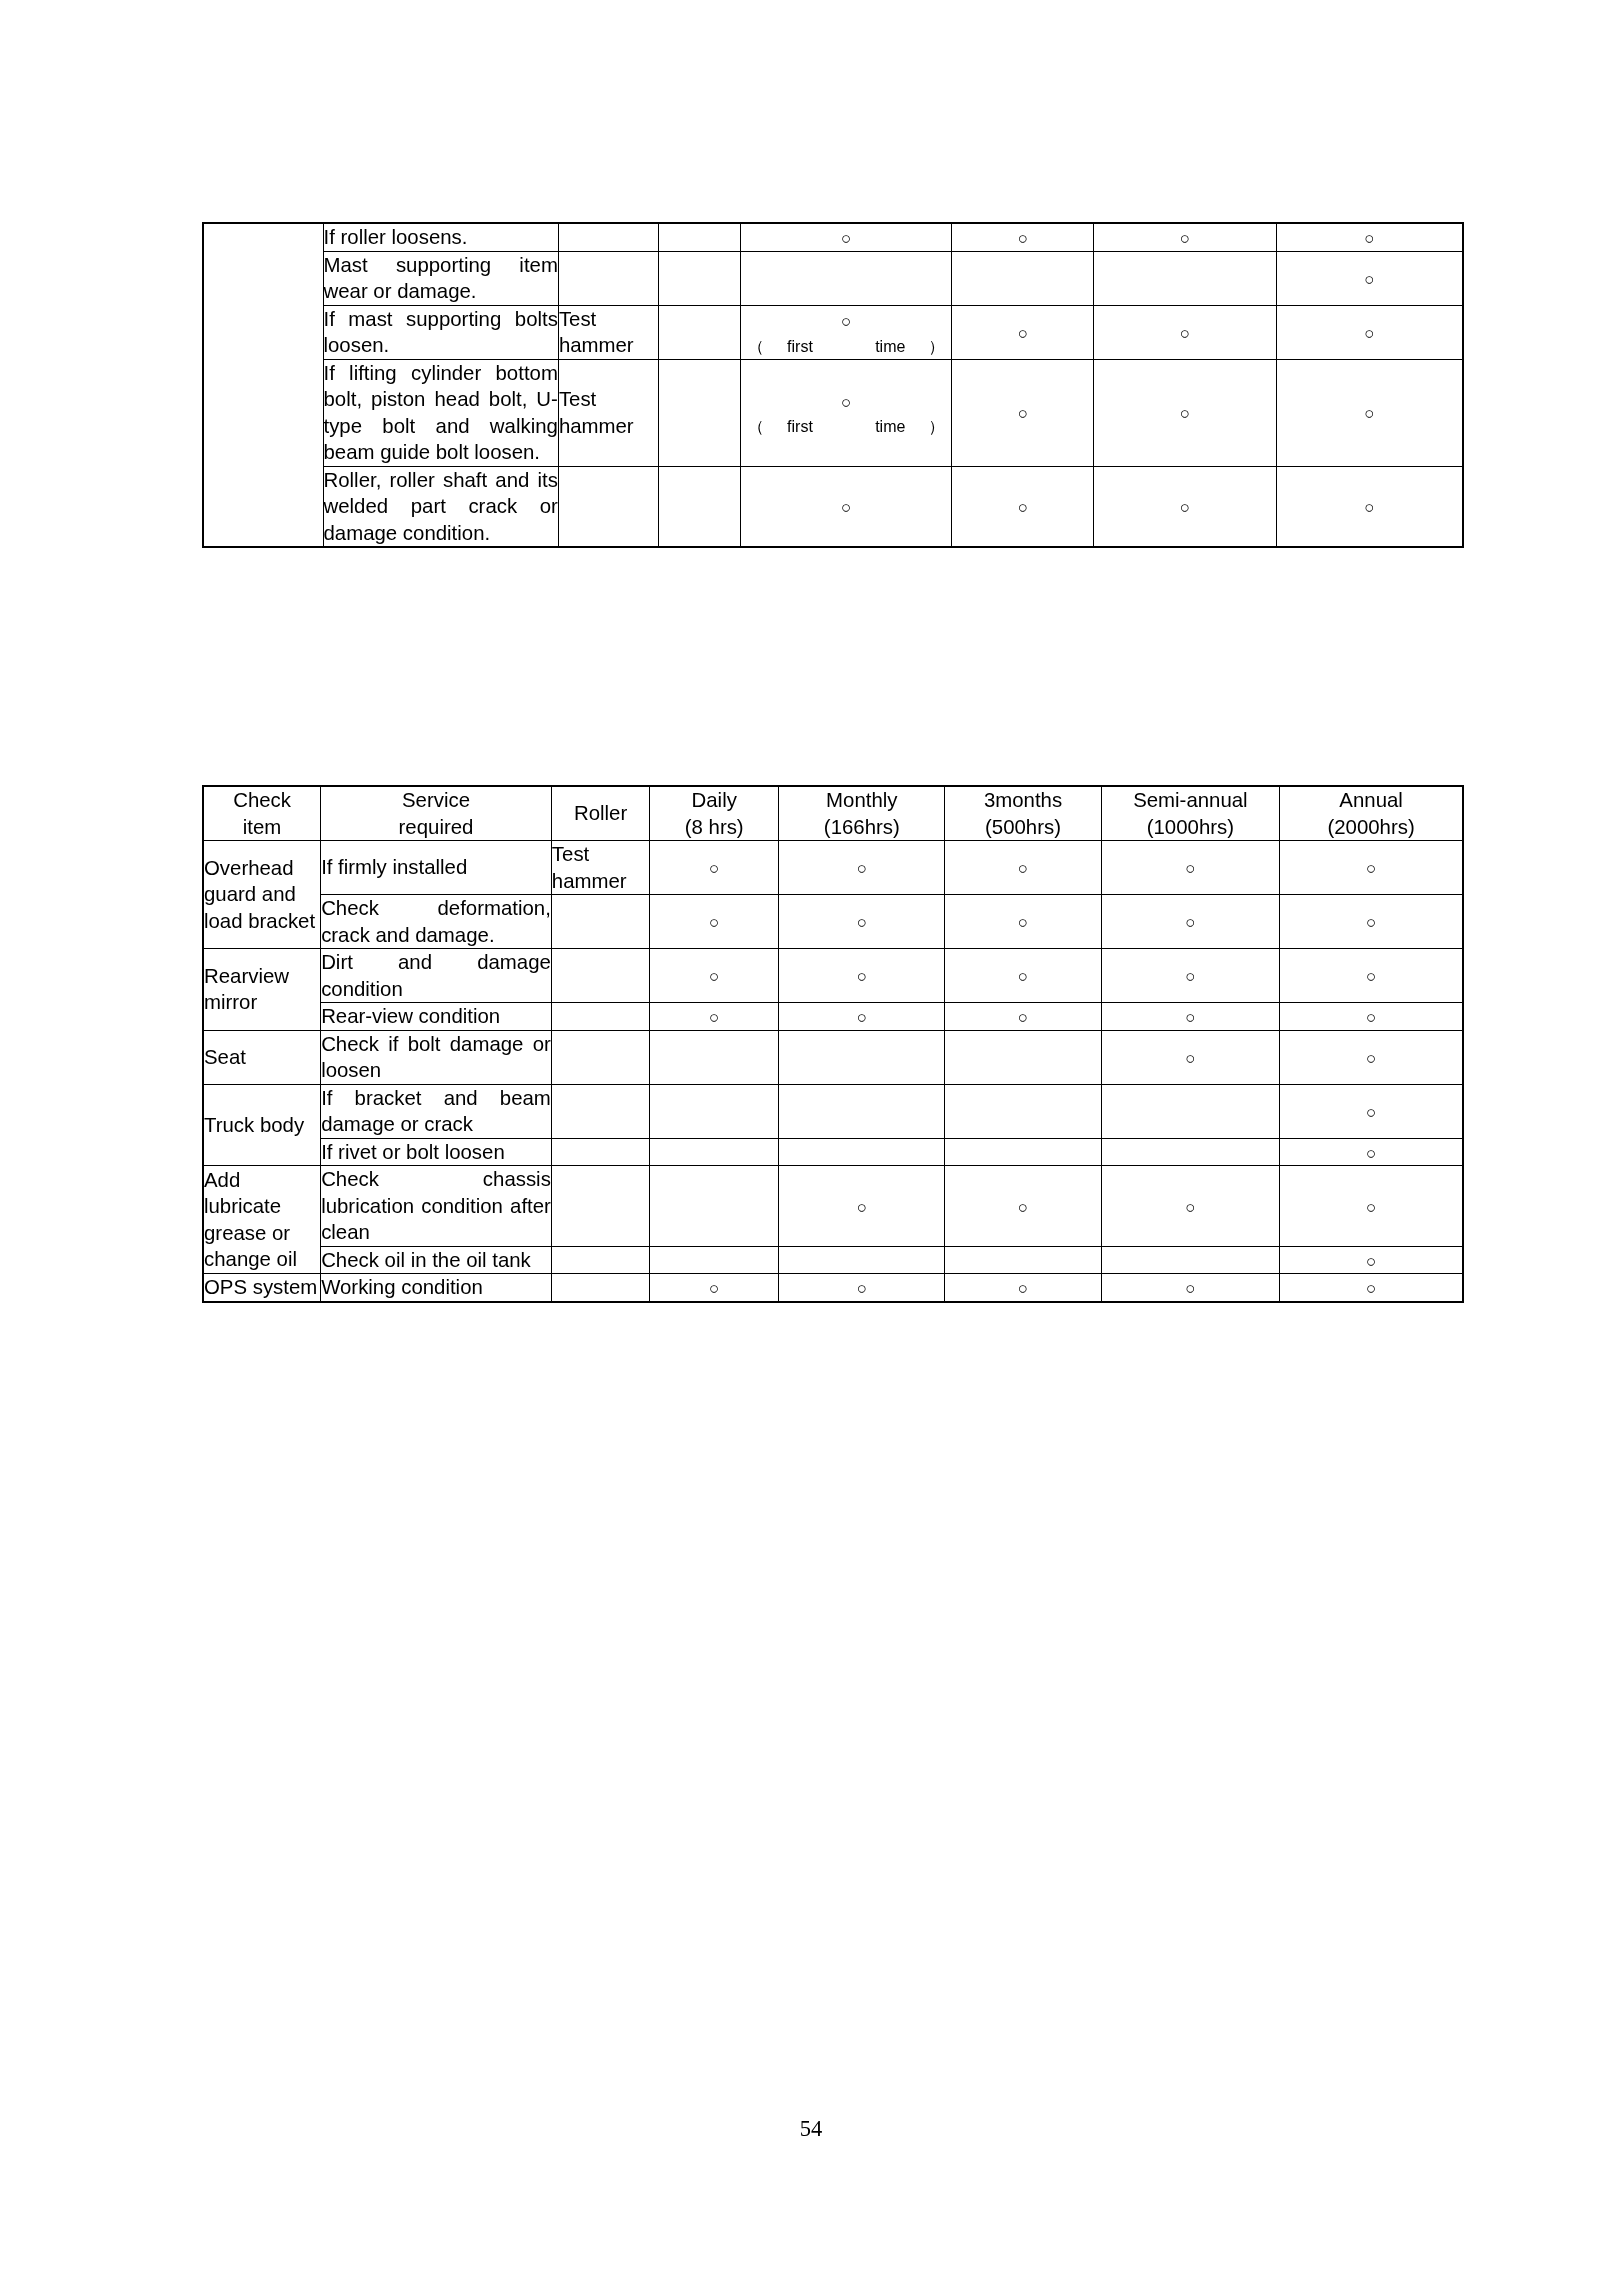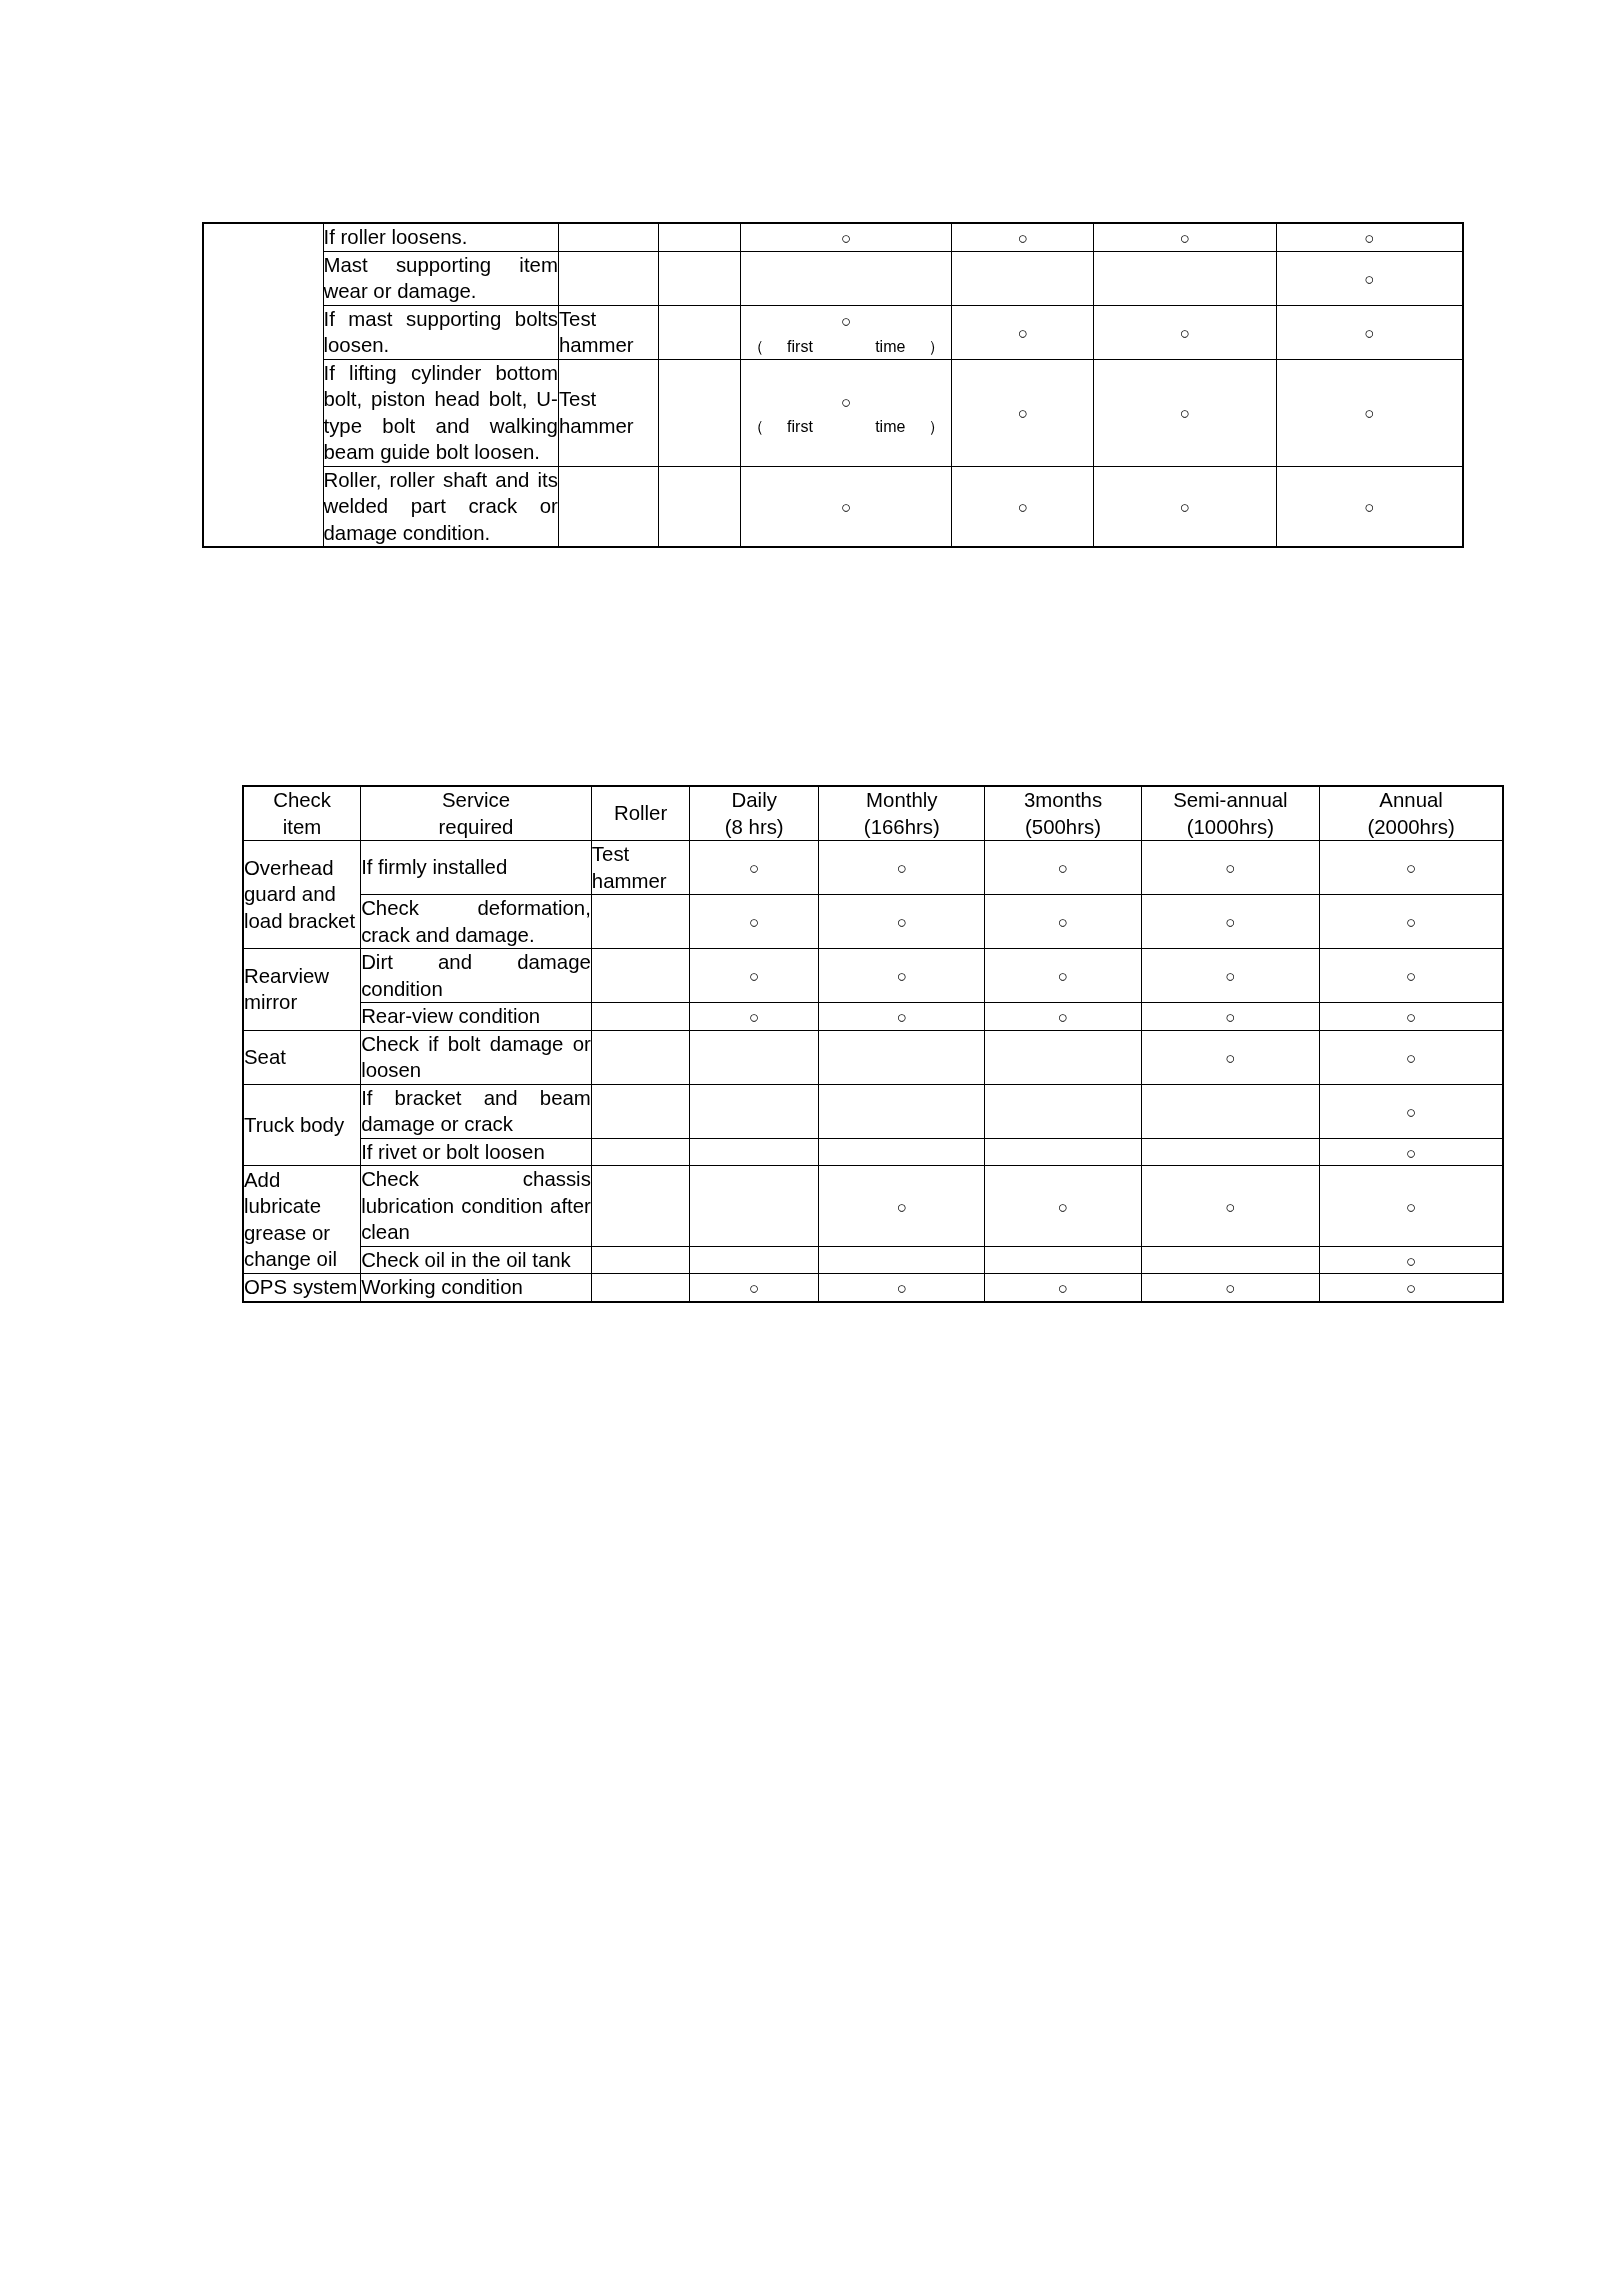--- a/index.html
+++ b/index.html
@@ -43,21 +43,20 @@
     letter-spacing: 0.1px;
     white-space: nowrap;
   }
 
   
   .tbl2-wrap {
     position: absolute;
     left: 202px;
     top: 785px;
     width: 1262px;
-    margin-left: 40px;
   }
 
   table.sched {
     border-collapse: collapse;
     table-layout: fixed;
     width: 100%;
     border: 2.7px solid #000;
   }
   table.sched td, table.sched th {
     border: 1.4px solid #000;
@@ -350,15 +349,16 @@
             <td class="c-mark"><span class="mark-circle">○</span></td>
             <td class="c-mark"><span class="mark-circle">○</span></td>
             <td class="c-mark"><span class="mark-circle">○</span></td>
             <td class="c-mark"><span class="mark-circle">○</span></td>
             <td class="c-mark"><span class="mark-circle">○</span></td>
           </tr>
         </tbody>
     </table>
   </div>
 
+  <div class="pagenum">54</div>
 
 </div>
 
 
 </body></html>

